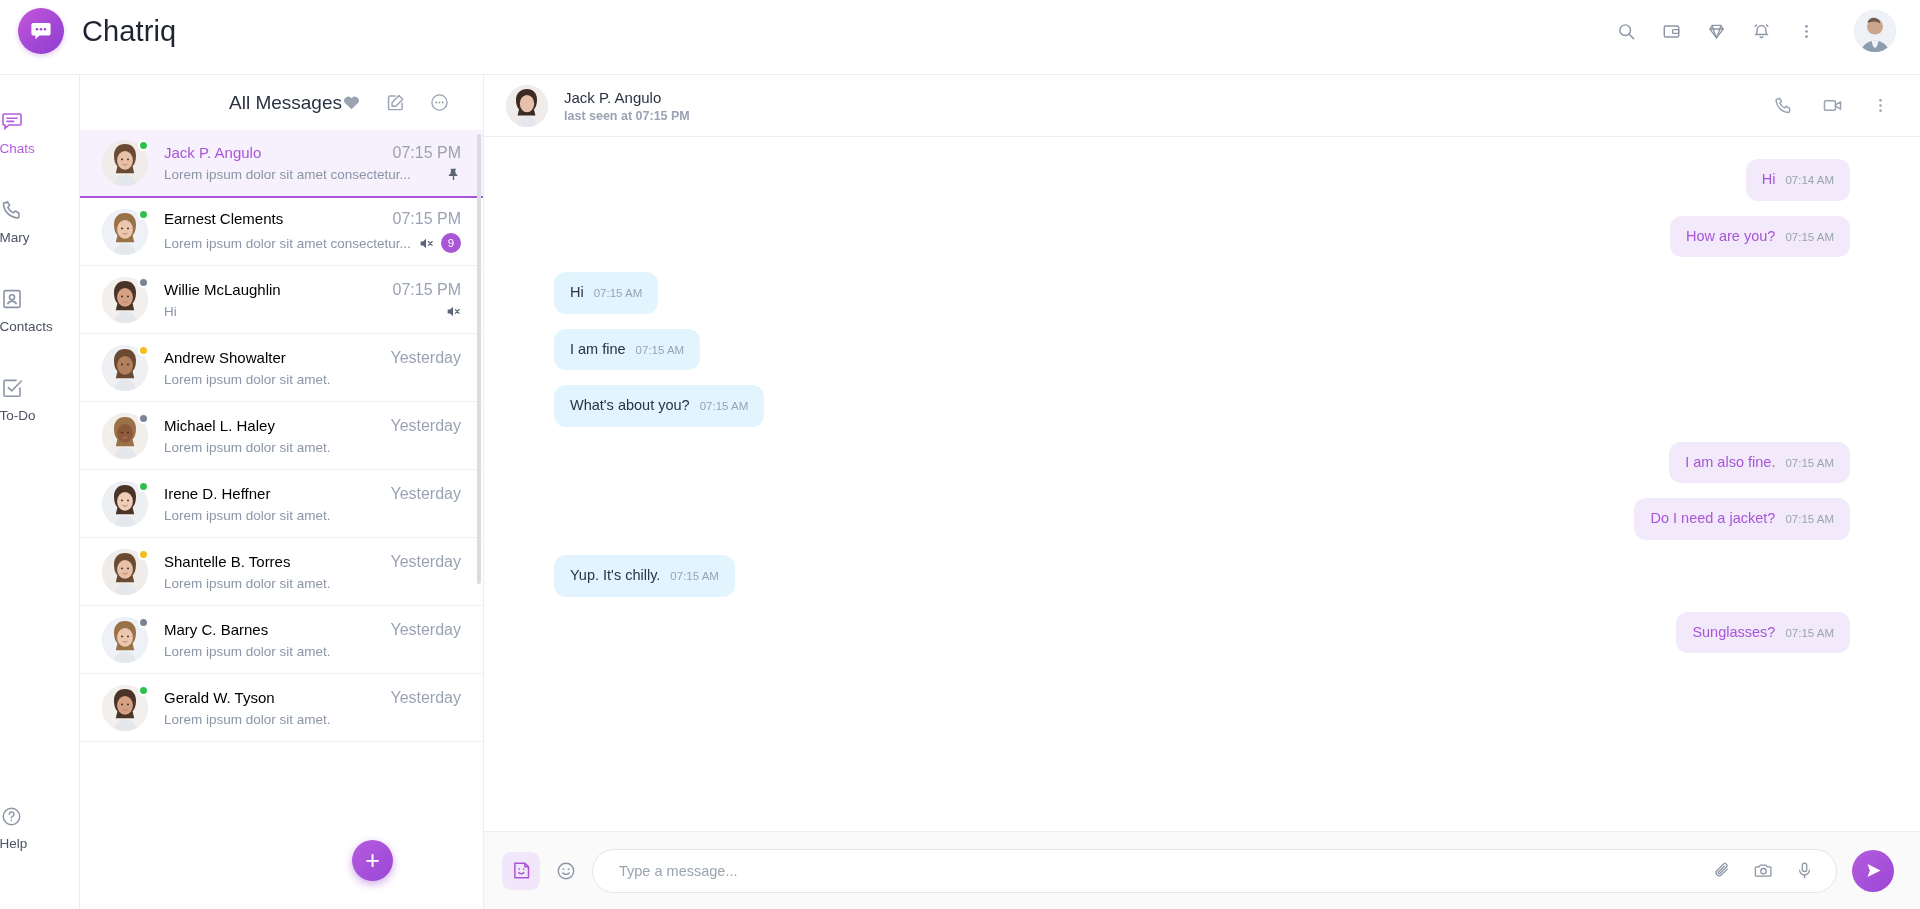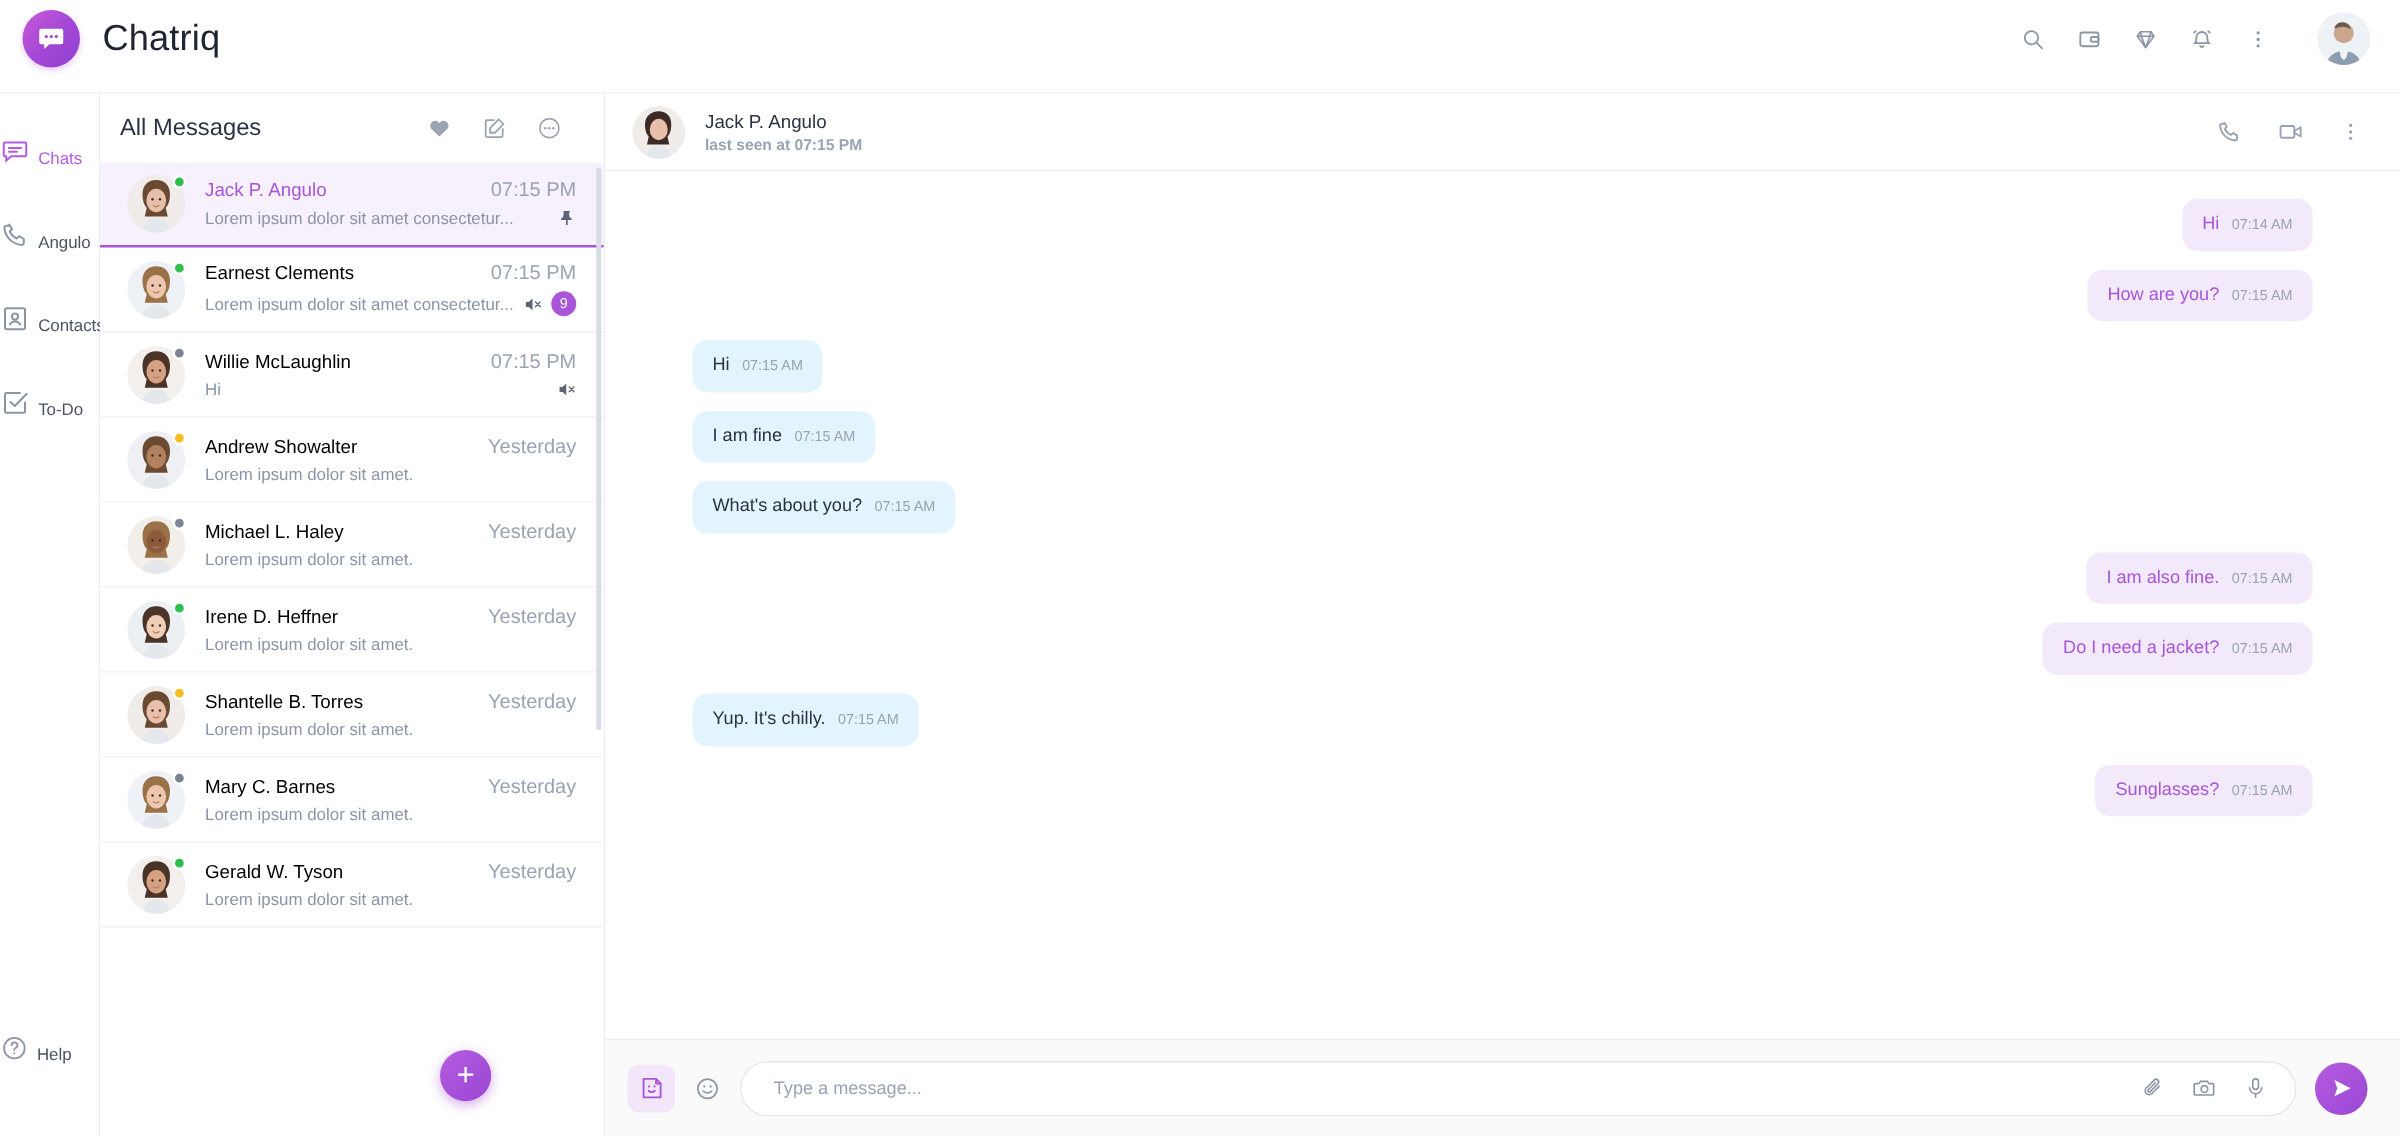--- a/index.html
+++ b/index.html
@@ -42,38 +42,38 @@
 
   
   .leftnav {
     width: 80px; min-width: 80px; background: #fff;
     border-right: 1px solid #eceef2;
     display: flex; flex-direction: column; align-items: center;
     padding-top: 22px; position: relative;
   }
   .navitem {
     width: 80px; padding: 11px 0 10px; display: flex;
-    flex-direction: row; align-items: flex-end; gap: 7px;
+    flex-direction: column; align-items: flex-start; gap: 7px;
     cursor: pointer; margin-bottom: 20px;
   }
   .navitem .nlabel { font-size: 13.5px; color: #4a5263; }
   .navitem.active .nlabel { color: #b45ce0; }
   .navitem .nicon { color: #8b95a6; height: 26px; display: flex; align-items: center; }
   .navitem.active .nicon { color: #b45ce0; }
   .nav-help { position: absolute; bottom: 28px; }
 
   
   .chatlist {
     width: 404px; min-width: 404px; background: #fff;
     border-right: 1px solid #eceef2;
     display: flex; flex-direction: column; position: relative;
   }
   .cl-header {
     height: 55px; display: flex; align-items: center;
-    padding: 0 34px 0 16px; gap: 0;
+    padding: 0 34px 0 16px; gap: 0; text-align: right;
   }
   .cl-title { font-size: 19px; color: #2b3243; flex: 1; }
   .cl-actions { display: flex; align-items: center; gap: 25px; }
   .cl-actions .ticon { color: #9aa3b2; }
   .cl-scroll {
     flex: 1; overflow: hidden; position: relative;
   }
   .chatrow {
     display: flex; align-items: center; gap: 16px;
     padding: 14px 22px 14px 22px; cursor: pointer;
@@ -264,21 +264,21 @@
           </svg>
         </span>
         <span class="nlabel">Chats</span>
       </div>
       <div class="navitem">
         <span class="nicon">
           <svg width="24" height="24" viewBox="0 0 24 24" fill="none" stroke="currentColor" stroke-width="1.6" stroke-linecap="round" stroke-linejoin="round">
             <path d="M7.4 3.6 9.6 7.2 7.8 9.4a12 12 0 0 0 5.4 5.4l2.2-1.8 3.6 2.2v3.2c0 .9-.8 1.6-1.7 1.5C9.7 19.2 4.4 13.9 3.5 6.3c-.1-.9.6-1.7 1.5-1.7h2.4z"></path>
           </svg>
         </span>
-        <span class="nlabel">Angulo</span>
+        <span class="nlabel">Mary</span>
       </div>
       <div class="navitem">
         <span class="nicon">
           <svg width="24" height="24" viewBox="0 0 24 24" fill="none" stroke="currentColor" stroke-width="1.6" stroke-linejoin="round">
             <rect x="4" y="3.6" width="16" height="16.8" rx="1.4"></rect>
             <circle cx="12" cy="10.2" r="2.5"></circle>
             <path d="M7.6 17.2c.8-2.1 2.4-3.1 4.4-3.1s3.6 1 4.4 3.1"></path>
           </svg>
         </span>
         <span class="nlabel">Contacts</span>

